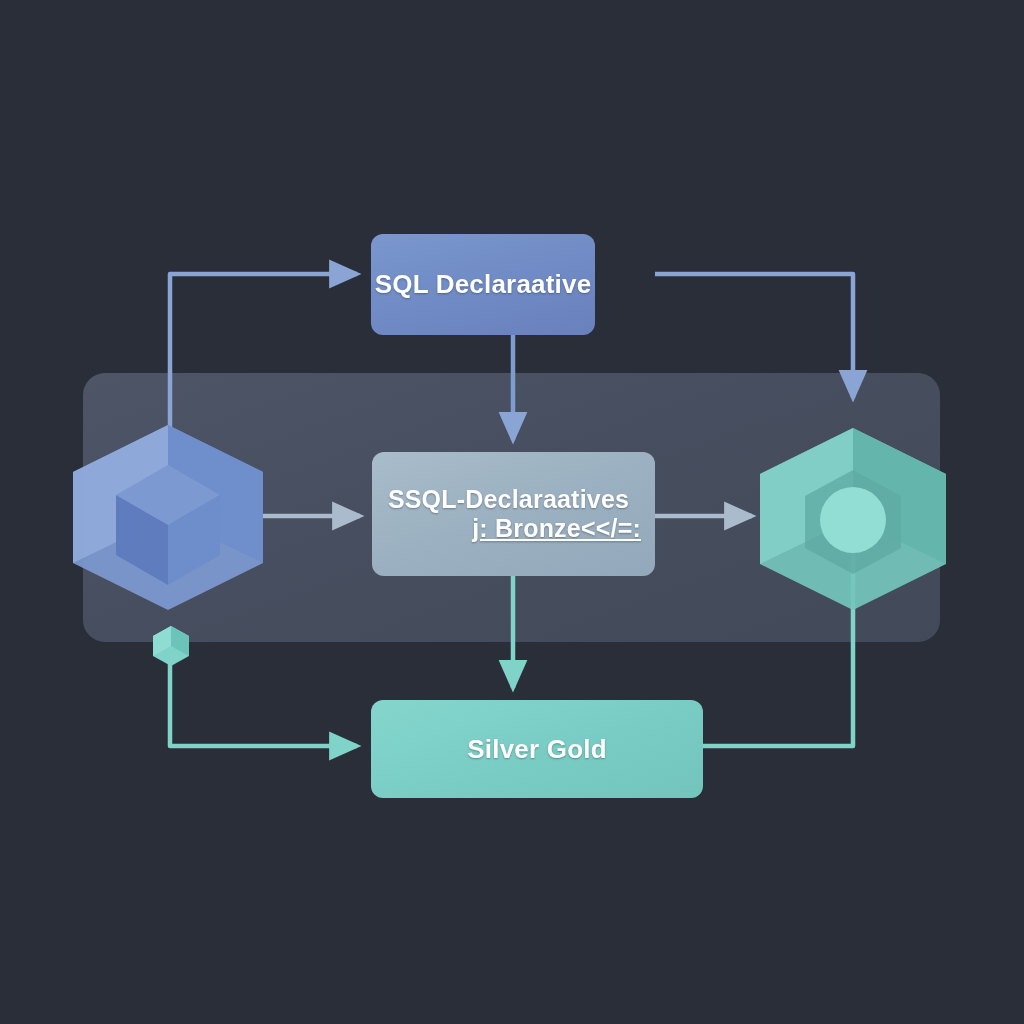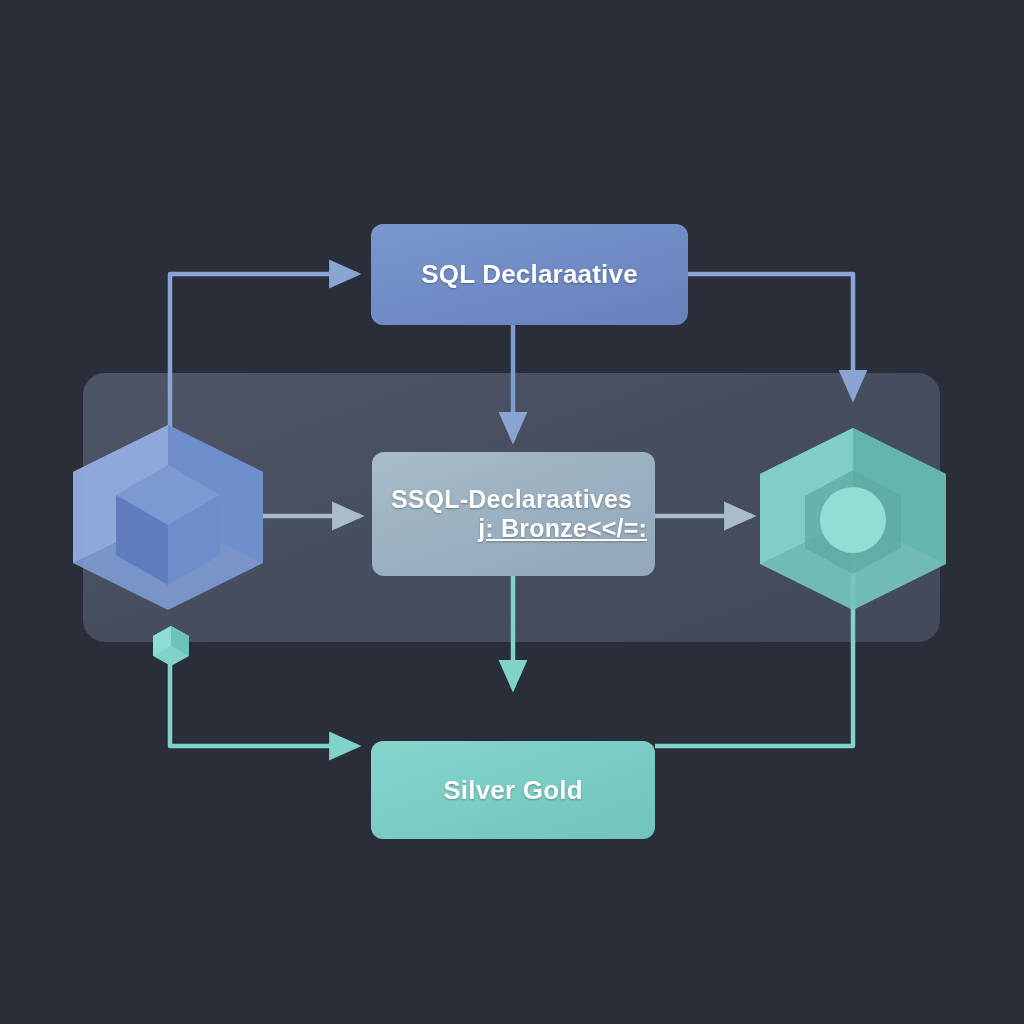--- a/index.html
+++ b/index.html
@@ -46,48 +46,47 @@
     justify-content: center;
     box-sizing: border-box;
     color: #ffffff;
     font-weight: bold;
     letter-spacing: 0.2px;
     text-shadow: 0 1px 2px rgba(20,24,32,0.35);
   }
 
   #node-sql {
     left: 371px;
-    top: 224px;
-    width: 317px;
+    top: 234px;
+    width: 224px;
     height: 101px;
     background: linear-gradient(165deg, #7b97ce 0%, #6f8ac4 55%, #6981bd 100%);
     font-size: 26px;
   }
 
   #node-bronze {
     left: 372px;
     top: 452px;
     width: 283px;
     height: 124px;
     background: linear-gradient(160deg, #a8bcca 0%, #9bb0c0 50%, #93a9bb 100%);
     font-size: 25px;
     align-items: flex-end;
-    padding-right: 4px;
+    padding-right: 10px;
   }
   #node-bronze .line1 { width: 100%; text-align: center; }
   #node-bronze .line2 { width: 100%; text-align: right; padding-right: 4px; text-decoration: underline; }
 
   #node-silver {
     left: 371px;
     top: 700px;
-    width: 284px;
+    width: 332px;
     height: 98px;
     background: linear-gradient(160deg, #84d6cd 0%, #79ccc4 55%, #72c4bc 100%);
     font-size: 26px;
-    margin-top: 41px;
   }
 
   
   .iso-icon {
     position: absolute;
   }
   #icon-cube  { left: 68px;  top: 425px; width: 200px; height: 185px; }
   #icon-hex   { left: 755px; top: 428px; width: 196px; height: 182px; }
   #icon-mini  { left: 152px; top: 626px; width: 38px;  height: 40px; }
 </style>

